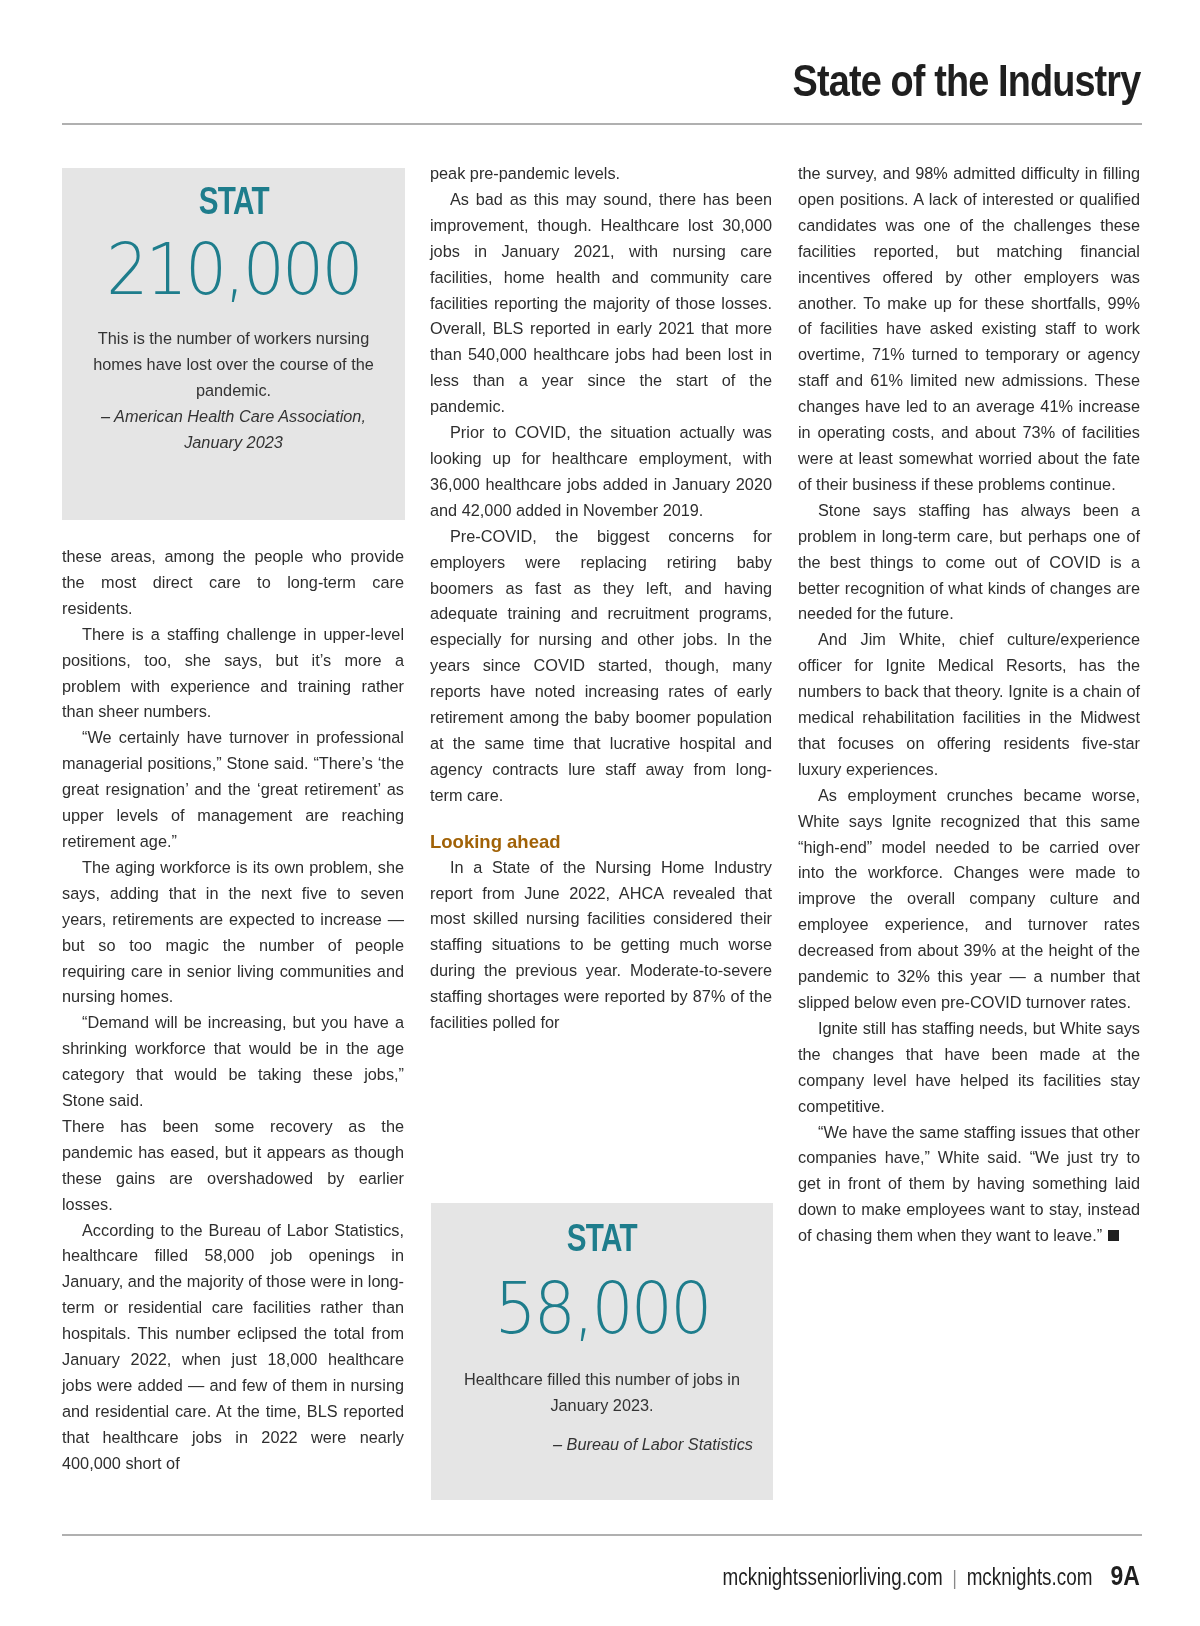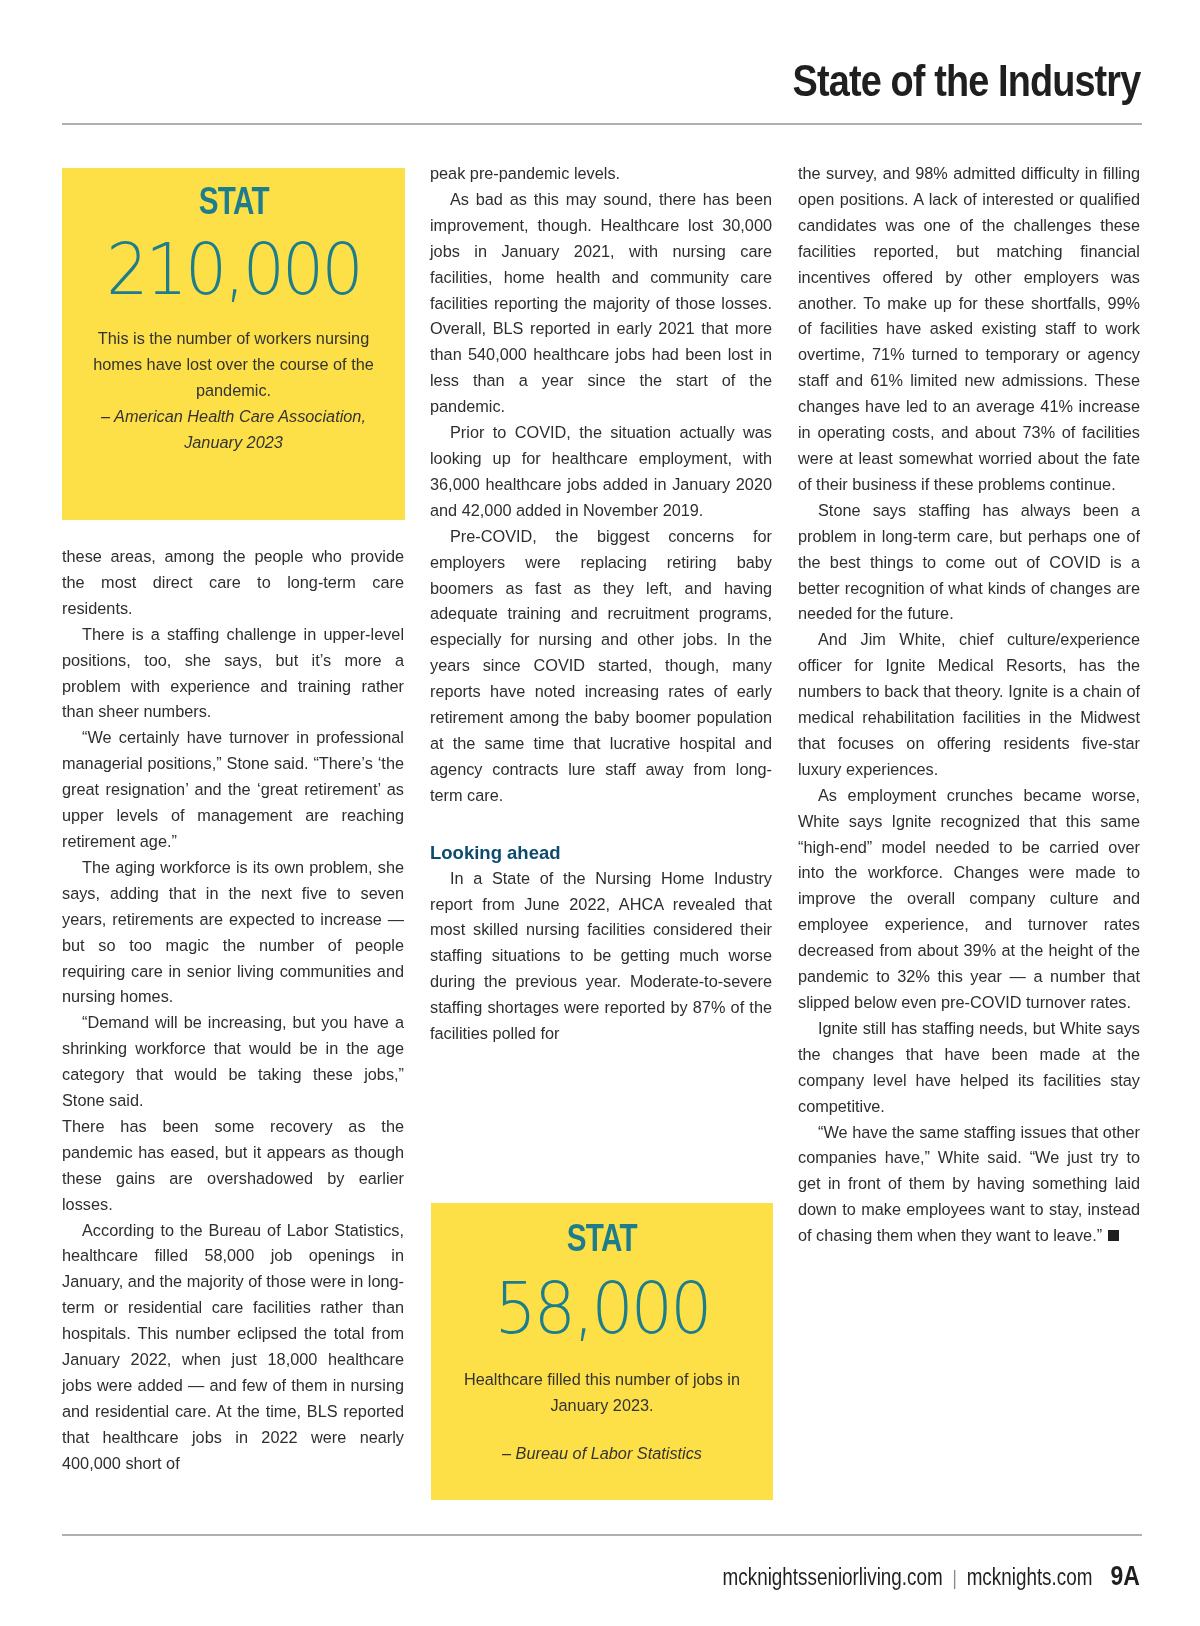--- a/index.html
+++ b/index.html
@@ -42,37 +42,37 @@
       text-align: justify;
     }
     .col.c1 { left: 62px; top: 544px; }
     .col.c2 { left: 430px; top: 161px; }
     .col.c3 { left: 798px; top: 161px; }
     .col p { margin: 0; }
     .col p.indent { text-indent: 20px; }
     .col h3 {
       font-size: 18.5px;
       font-weight: 700;
-      color: #0c4a6e;
+      color: #a16207;
       line-height: 26px;
-      margin-top: 31px;
+      margin-top: 20px;
       text-align: left;
     }
     .end-mark {
       display: inline-block;
       width: 11px;
       height: 11px;
       background: #1f1f1f;
       margin-left: 6px;
       vertical-align: 0;
     }
 
     .stat-box {
       position: absolute;
-      background: #fde047;
+      background: #e5e5e5;
       text-align: center;
       color: #333;
     }
     .stat-box.s1 { left: 62px; top: 168px; width: 343px; height: 352px; }
     .stat-box.s2 { left: 431px; top: 1203px; width: 342px; height: 297px; }
     .stat-label {
       font-family: "Liberation Sans", sans-serif;
       font-weight: 700;
       font-size: 38px;
       color: #1e7d8c;
@@ -103,21 +103,21 @@
       color: #333;
       padding: 0 20px;
     }
     .s1 .stat-label { margin-top: 12px; }
     .s1 .stat-number { margin-top: 6px; }
     .s1 .stat-desc { margin-top: 16px; }
     .s1 .stat-source { }
     .s2 .stat-label { margin-top: 14px; }
     .s2 .stat-number { margin-top: 8px; }
     .s2 .stat-desc { margin-top: 18px; }
-    .s2 .stat-source { margin-top: 22px; }
+    .s2 .stat-source { margin-top: 13px; text-align: right; }
 
     .footer {
       position: absolute;
       right: 60px;
       top: 1560px;
       display: flex;
       align-items: baseline;
       white-space: nowrap;
       font-family: "Liberation Sans", sans-serif;
       color: #1f1f1f;

